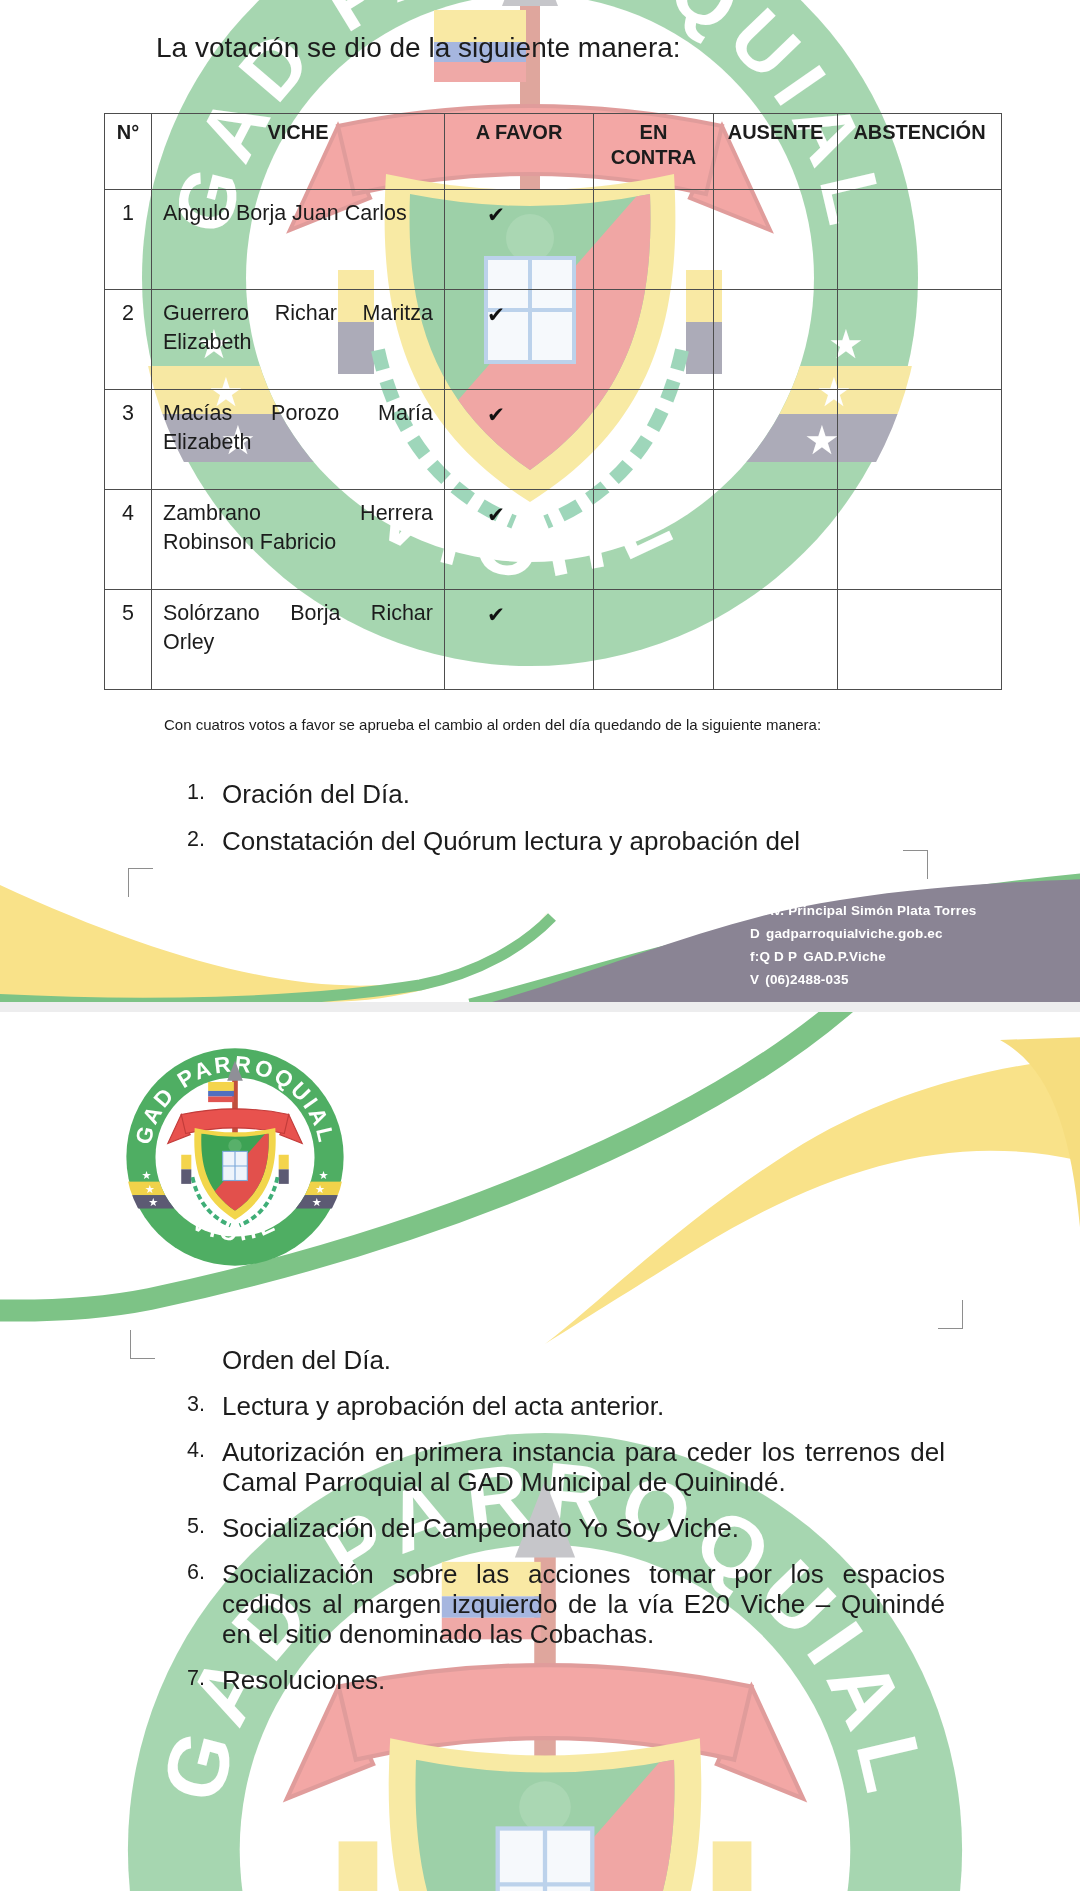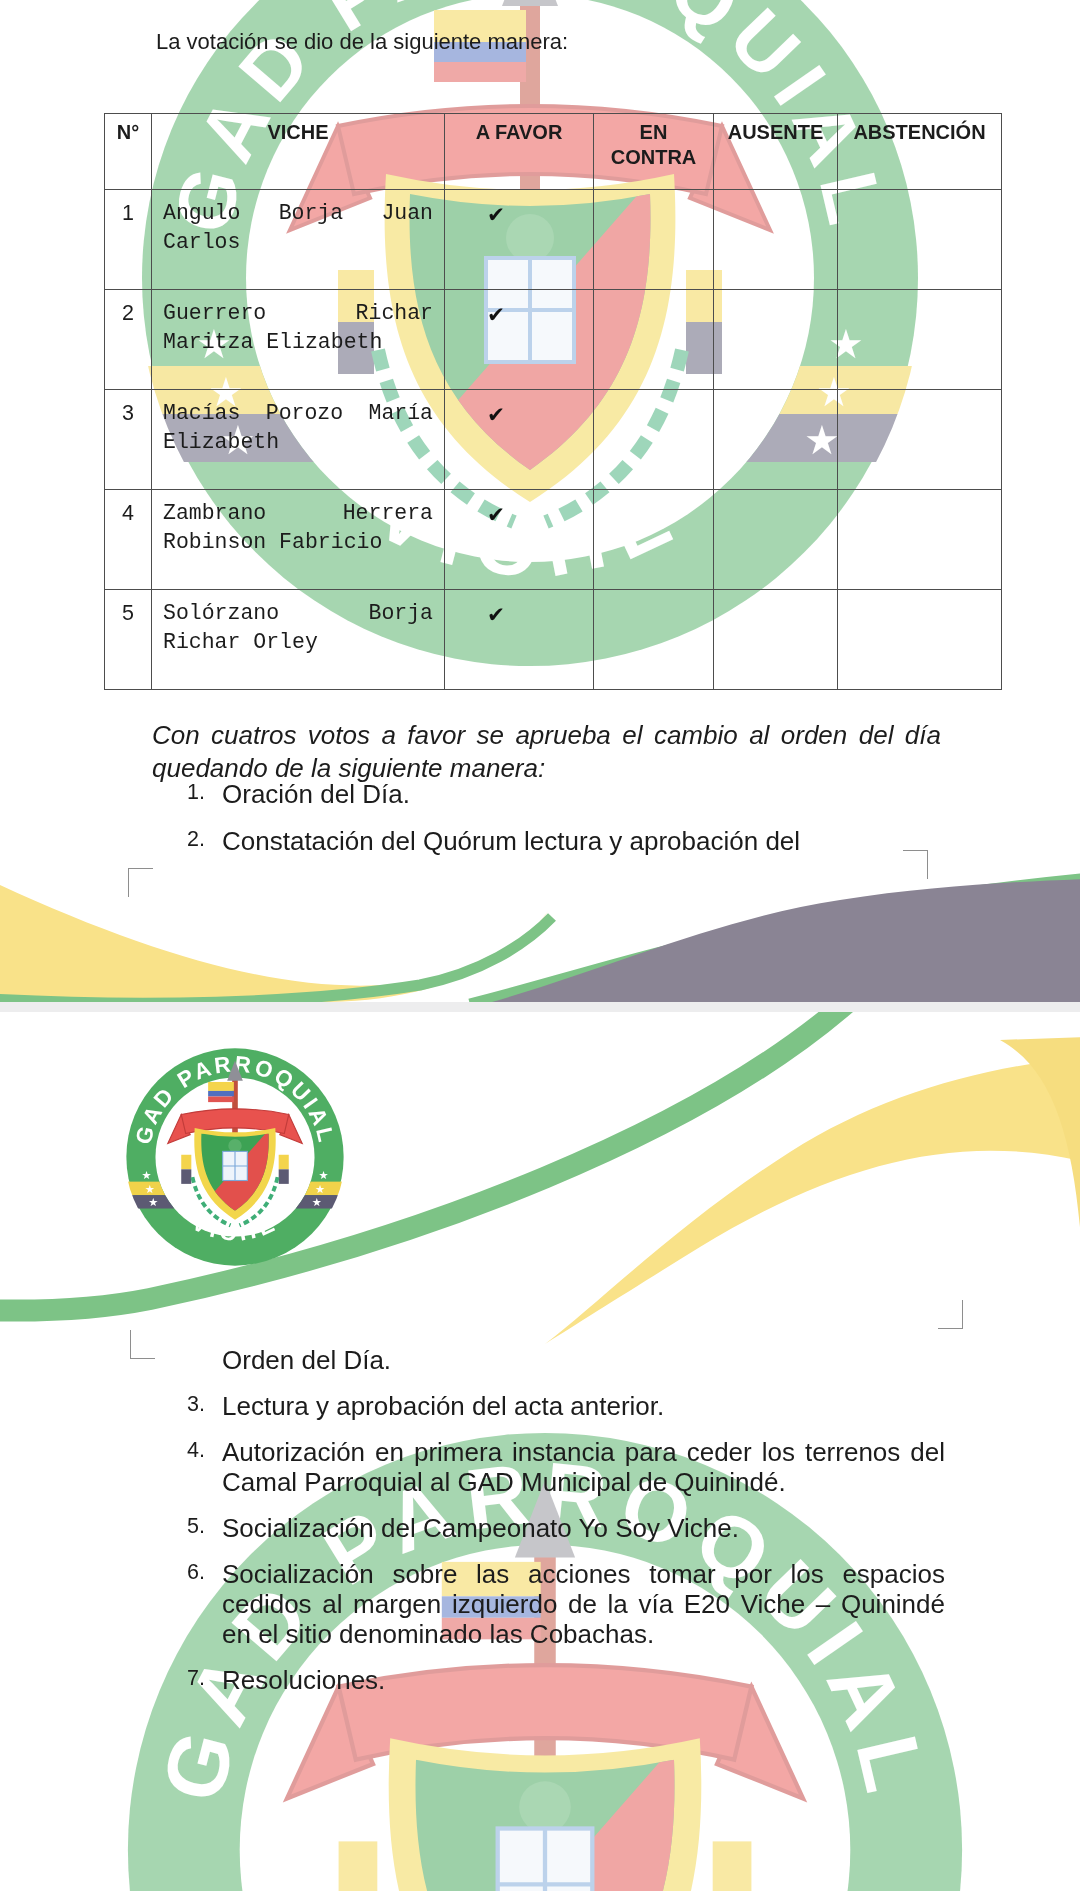--- a/index.html
+++ b/index.html
@@ -7,33 +7,33 @@
           font-family:"Liberation Sans",sans-serif;color:#1c1c1c;}
   .page{position:absolute;left:0;width:1080px;background:#fff;overflow:hidden;}
   .page1{top:0;height:1002px;}
   .separator{position:absolute;left:0;top:1002px;width:1080px;height:10px;background:#ededee;}
   .page2{top:1012px;height:1014px;}
 
   .wm{position:absolute;opacity:0.5;pointer-events:none;}
   .wm1{left:130px;top:-122px;width:800px;height:800px;}
   .wm2{left:115px;top:408px;width:860px;height:860px;}
 
-  .intro{position:absolute;left:156px;top:6px;width:789px;font-size:22px;line-height:28px;}
+  .intro{position:absolute;left:156px;top:6px;width:789px;font-size:28px;line-height:28px;}
 
   table.vote{position:absolute;left:104px;top:113px;width:897px;border-collapse:collapse;
              table-layout:fixed;}
   table.vote td,table.vote th{border:1px solid #4d4d4d;vertical-align:top;overflow:hidden;}
   table.vote th{font-size:20px;font-weight:bold;text-align:center;padding:6px 4px 0;height:69px;
                 line-height:25px;}
   table.vote td{height:88px;font-size:21.5px;line-height:29px;}
   td.cell-num{text-align:center;padding-top:9px;}
-  td.cell-name{text-align:justify;padding:9px 11px 0;font-family:Liberation Mono, monospace;}
+  td.cell-name{text-align:justify;padding:9px 11px 0;}
   td.cell-check{padding:11px 0 0 42px;font-size:19px;color:#111;}
 
-  .para{position:absolute;left:152px;width:789px;font-size:26px;text-align:justify;font-style:italic;}
+  .para{position:absolute;left:164px;width:789px;font-size:15px;text-align:justify;}
   .para-votes{top:693px;line-height:33px;}
   .para-closing{top:740px;line-height:27.5px;}
 
   .olist{position:absolute;left:156px;width:789px;}
   .olist .li{display:flex;margin-bottom:0;}
   .olist .num{width:49px;flex:0 0 49px;text-align:right;font-size:21.5px;line-height:27px;}
   .olist .txt{margin-left:17px;flex:1;font-size:26px;line-height:30px;text-align:justify;}
   .list1{top:779px;}
   .list1 .li{margin-bottom:17px;}
   .list2{top:333px;}
@@ -207,20 +207,26 @@
         </div>
       </div>
 
     <svg class="footer-art" viewBox="0 0 1080 129" preserveAspectRatio="none">
       <path d="M0,12 C180,95 320,128 430,106 C490,94 532,64 548,38 C505,100 420,127 330,129 C220,131 90,129 0,127 Z" fill="#f9e289"></path>
       <path d="M-10,126 C140,134 300,131 420,112 C480,100 525,72 552,44" fill="none" stroke="#7dc386" stroke-width="11"></path>
       <path d="M470,132 C600,100 760,38 1090,6" fill="none" stroke="#7dc386" stroke-width="13"></path>
       <path d="M492,129 C610,95 720,45 840,27 C930,13 1010,9 1085,6 L1085,129 Z" fill="#8a8494"></path>
     </svg>
 
+    <div class="footer-contact" id="footer-contact">
+        <div class="fline"><span class="glyph">&lt;</span><span>Av. Principal Simón Plata Torres</span></div>
+        <div class="fline"><span class="glyph">D</span><span>gadparroquialviche.gob.ec</span></div>
+        <div class="fline"><span class="glyph">f:Q D P</span><span>GAD.P.Viche</span></div>
+        <div class="fline"><span class="glyph">V</span><span>(06)2488-035</span></div>
+      </div>
 
     <div class="cropmark cm-tl" style="left:128px;top:868px;"></div>
     <div class="cropmark cm-tr" style="left:903px;top:850px;"></div>
   </section>
 
   <div class="separator"></div>
 
   <section class="page page2">
     <svg class="wm wm2" viewBox="0 0 200 200">
       <use href="#viche-logo"></use>

